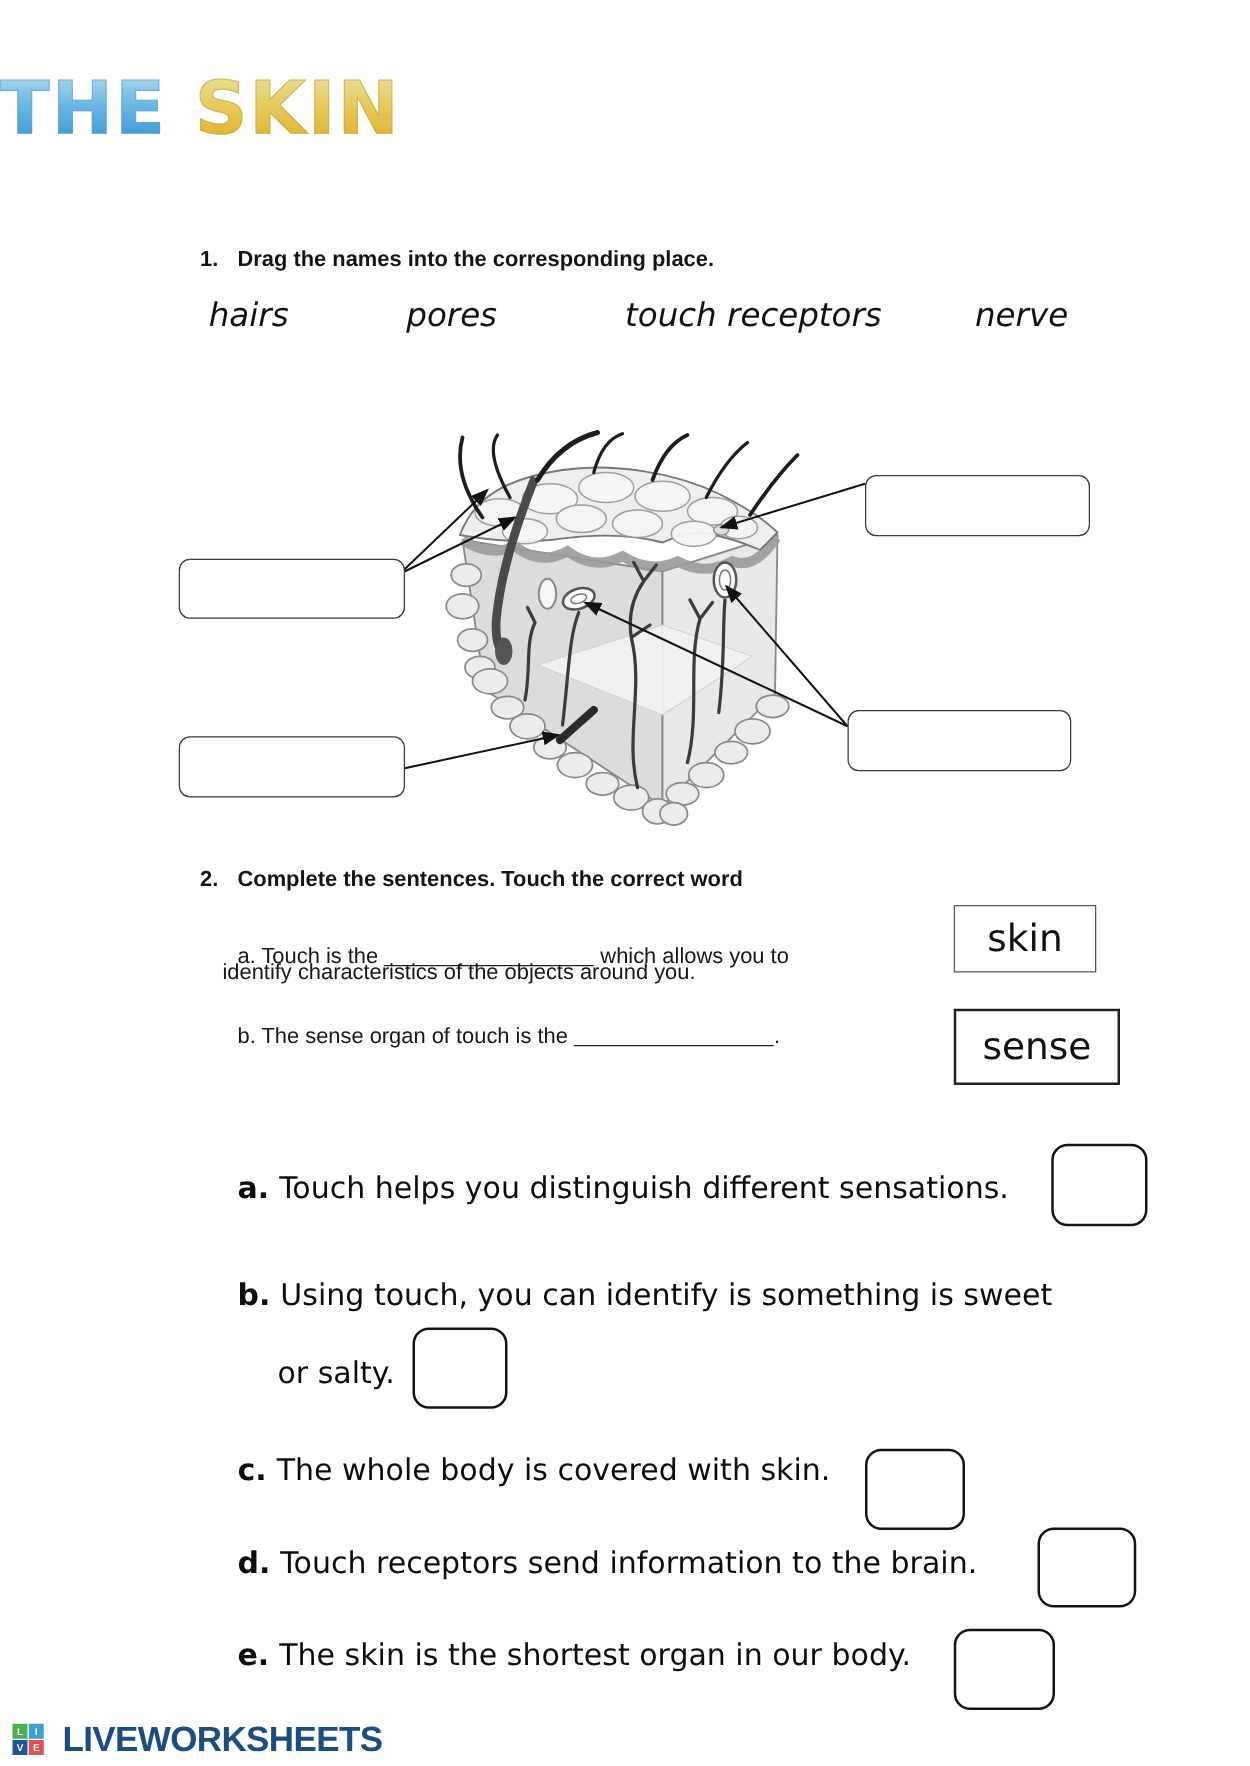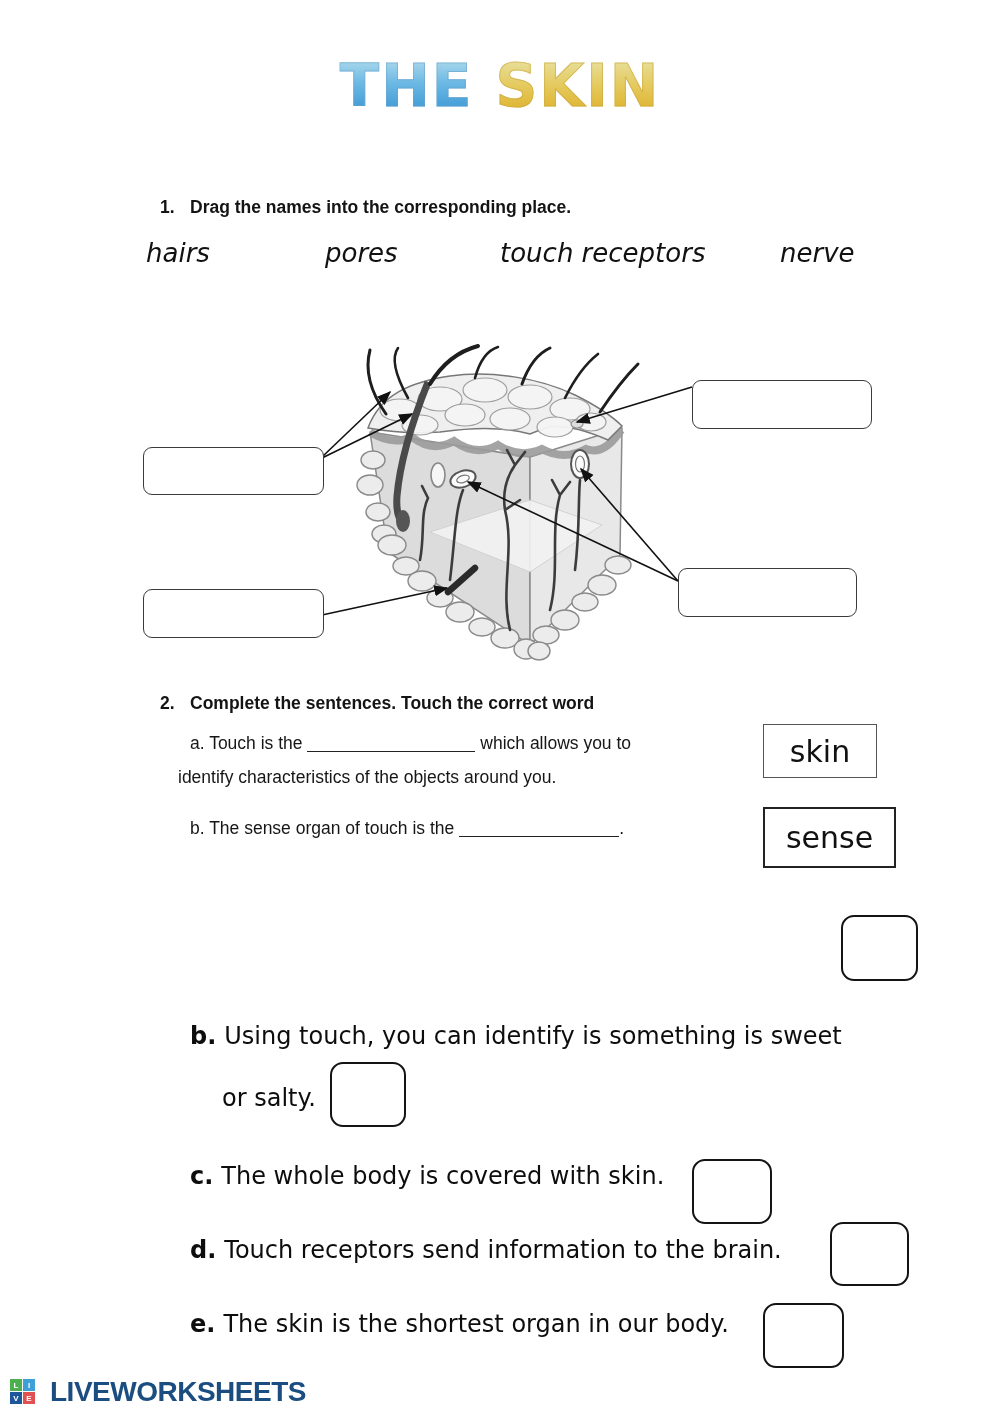--- a/index.html
+++ b/index.html
@@ -1,20 +1,20 @@
 <!DOCTYPE html>
 <html><head>
 <meta charset="utf-8">
 <style>
   html,body{margin:0;padding:0;background:#fff;}
   #page{position:relative;width:1000px;height:1413px;background:#ffffff;overflow:hidden;
         font-family:"Liberation Sans",sans-serif;color:#111;}
 
   
-  .title{position:absolute;top:52px;left:0;width:1000px;text-align:center;
+  .title{position:absolute;top:52px;left:0;width:1000px;
          font-family:"DejaVu Sans",sans-serif;font-weight:800;font-size:58px;letter-spacing:2px;}
   .title .t-blue{background:linear-gradient(180deg,#bfe3ee 0%,#6db9e4 45%,#2e8fd0 100%);
          -webkit-background-clip:text;background-clip:text;color:transparent;
          -webkit-text-stroke:1px rgba(110,160,200,.55);}
   .title .t-gold{background:linear-gradient(180deg,#e9e6ae 0%,#e4c95c 50%,#dcac20 100%);
          -webkit-background-clip:text;background-clip:text;color:transparent;
          -webkit-text-stroke:1px rgba(200,165,60,.55);}
 
   
   .qhead{position:absolute;font-weight:bold;font-size:17.5px;color:#141414;white-space:nowrap;}
@@ -55,21 +55,21 @@
 <div id="page">
 
   <div class="title">
     <span class="t-blue">THE </span><span class="t-gold">SKIN</span>
   </div>
 
   <div class="qhead" style="left:160px;top:197px;">
     <span class="qnum">1.</span><span>Drag the names into the corresponding place.</span>
   </div>
 
-  <div class="dragword" style="left:146px;">hairs</div>
+  <div class="dragword" style="left:167px;">hairs</div>
   <div class="dragword" style="left:325px;">pores</div>
   <div class="dragword" style="left:500px;">touch receptors</div>
   <div class="dragword" style="left:780px;">nerve</div>
 
   <svg id="diagram-svg" viewBox="0 0 745 325">
     <defs>
       <marker id="ah" markerWidth="10" markerHeight="9" refX="8" refY="3.5" orient="auto">
         <path d="M0,0 L9,3.5 L0,7 Z" fill="#111"></path>
       </marker>
     </defs>
@@ -162,34 +162,37 @@
   </svg>
 
   <div class="drop-box" style="left:692px;top:380px;width:178px;height:47px;"></div>
   <div class="drop-box" style="left:143px;top:447px;width:179px;height:46px;"></div>
   <div class="drop-box" style="left:143px;top:589px;width:179px;height:47px;"></div>
   <div class="drop-box" style="left:678px;top:568px;width:177px;height:47px;"></div>
 
   <div class="qhead" style="left:160px;top:693px;">
     <span class="qnum">2.</span><span>Complete the sentences. Touch the correct word</span>
   </div>
-  <div class="sentence" style="left:190px;top:733px;text-align:center;">
+  <div class="sentence" style="left:190px;top:754px;text-align:center;">
     <span>a. Touch is the</span>
     <span class="blank" style="width:168px;"></span>
     <span>which allows you to</span>
   </div>
   <div class="sentence" style="left:178px;top:767px;">identify characteristics of the objects around you.</div>
   <div class="sentence" style="left:190px;top:818px;">
     <span>b. The sense organ of touch is the</span>
     <span class="blank" style="width:160px;"></span><span>.</span>
   </div>
   <div class="word-card" id="word-skin">skin</div>
   <div class="word-card" id="word-sense">sense</div>
 
 
+  <div class="statement" style="left:190px;top:936px;">
+    <b>a.</b><span>Touch helps you distinguish different sensations.</span>
+  </div>
   <div class="tf-box" style="left:841px;top:915px;width:73px;height:62px;"></div>
 
   <div class="statement" style="left:190px;top:1022px;">
     <b>b.</b><span>Using touch, you can identify is something is sweet</span>
   </div>
   <div class="statement" style="left:222px;top:1084px;">or salty.</div>
   <div class="tf-box" style="left:330px;top:1062px;width:72px;height:61px;"></div>
 
   <div class="statement" style="left:190px;top:1162px;">
     <b>c.</b><span>The whole body is covered with skin.</span>

